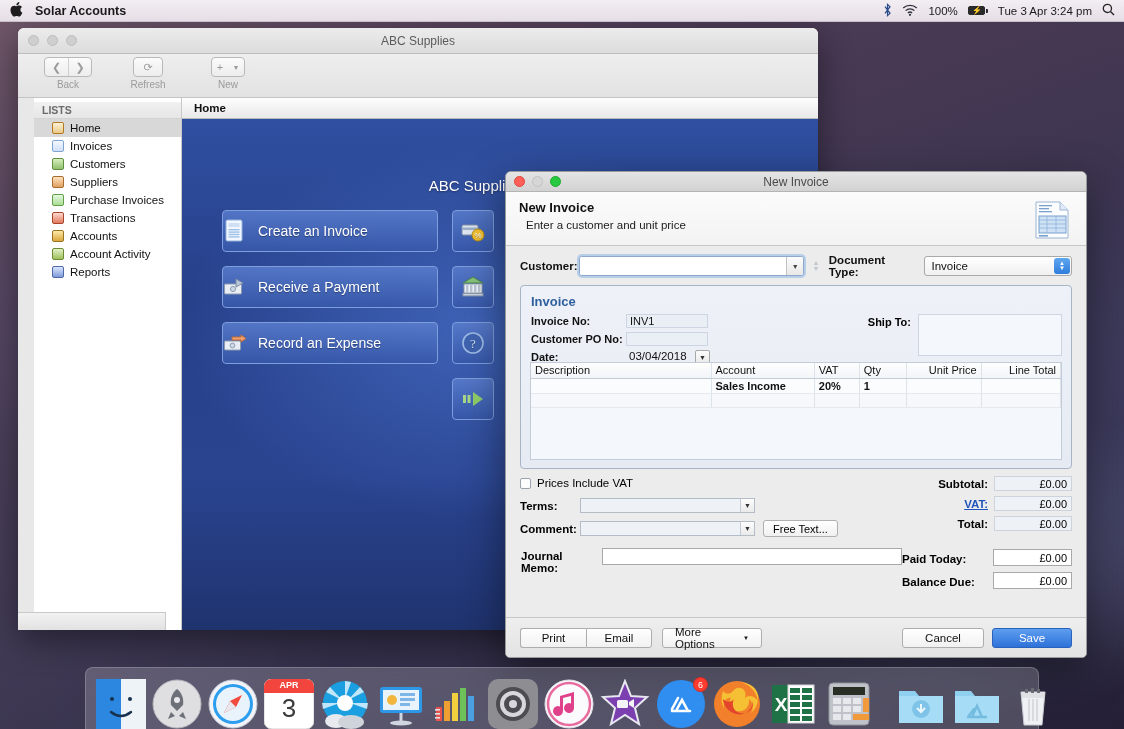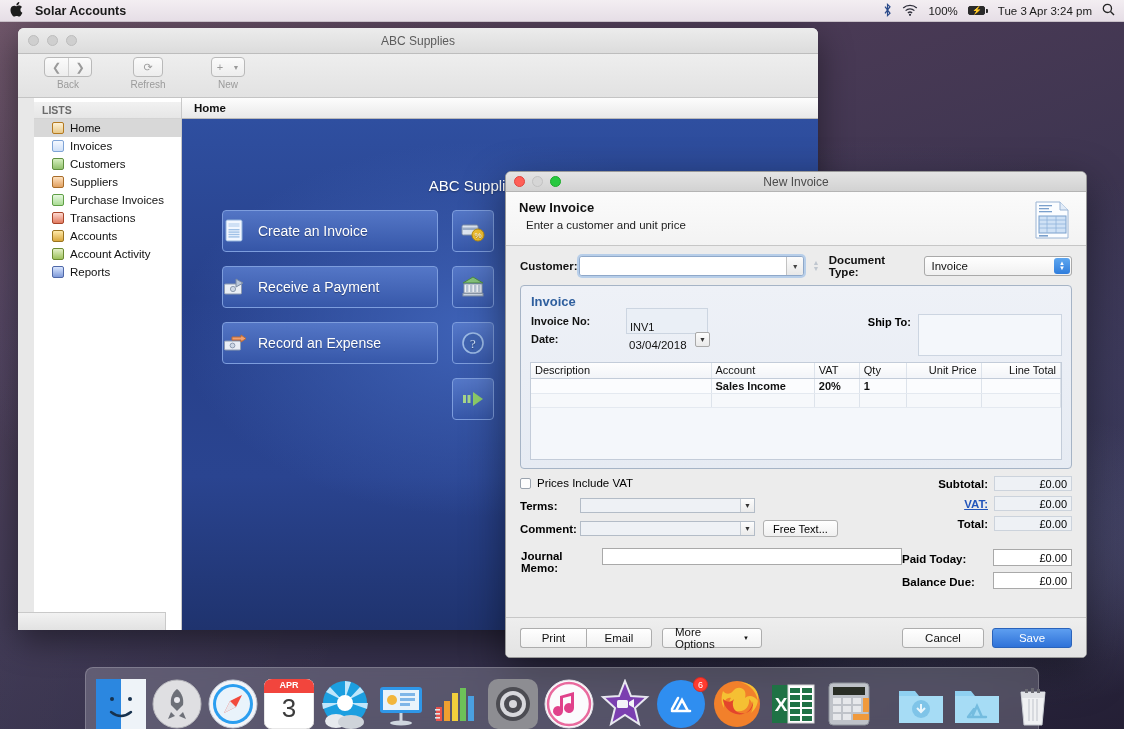--- a/index.html
+++ b/index.html
@@ -194,21 +194,21 @@
   #invbox{
     margin-top:9px; border:1px solid #a6b4c6; border-radius:4px;
     background:linear-gradient(to bottom,#eef1f7,#e6ebf3);
     padding:8px 9px 8px 10px; height:184px; position:relative;
   }
   #invbox h2{ font-size:13px; font-weight:bold; color:#2f5f9e; margin-bottom:4px;}
   .fld-row{ display:flex; align-items:center; height:16px; margin-bottom:2px; font-size:11px;}
   .fld-row .k{ width:95px; font-weight:bold; color:#111; }
   .fakefield{
     height:14px; background:#eaeff6; border:1px solid #ccd5e1; font-size:11px;
-    padding:12px 3px; line-height:13px; color:#111;
+    padding:0 3px; line-height:13px; color:#111;
   }
   .datebtn{
     width:15px;height:15px;border:1px solid #a9a9a9;border-radius:2px; margin-left:3px;
     background:linear-gradient(to bottom,#fdfdfd,#e9e9e9);
     display:flex;align-items:center;justify-content:center;font-size:7px;color:#333;
   }
   #shipto{
     position:absolute; right:9px; top:28px; display:flex; align-items:flex-start; gap:7px;
   }
   #shipto .k{ font-size:11px; font-weight:bold; padding-top:2px;}
@@ -569,20 +569,24 @@
     </div>
 
     <div id="invbox">
       <h2>Invoice</h2>
 
       <div class="fld-row">
         <span class="k">Invoice No:</span>
         <span class="fakefield" style="width:82px;">INV1</span>
       </div>
       <div class="fld-row">
+        <span class="k">Customer PO No:</span>
+        <span class="fakefield" style="width:82px;"></span>
+      </div>
+      <div class="fld-row">
         <span class="k">Date:</span>
         <span class="fakefield" style="width:66px;background:transparent;border:0;font-size:11.5px;">03/04/2018</span>
         <span class="datebtn">▼</span>
       </div>
 
       <div id="shipto">
         <span class="k">Ship To:</span>
         <span class="box"></span>
       </div>
 

